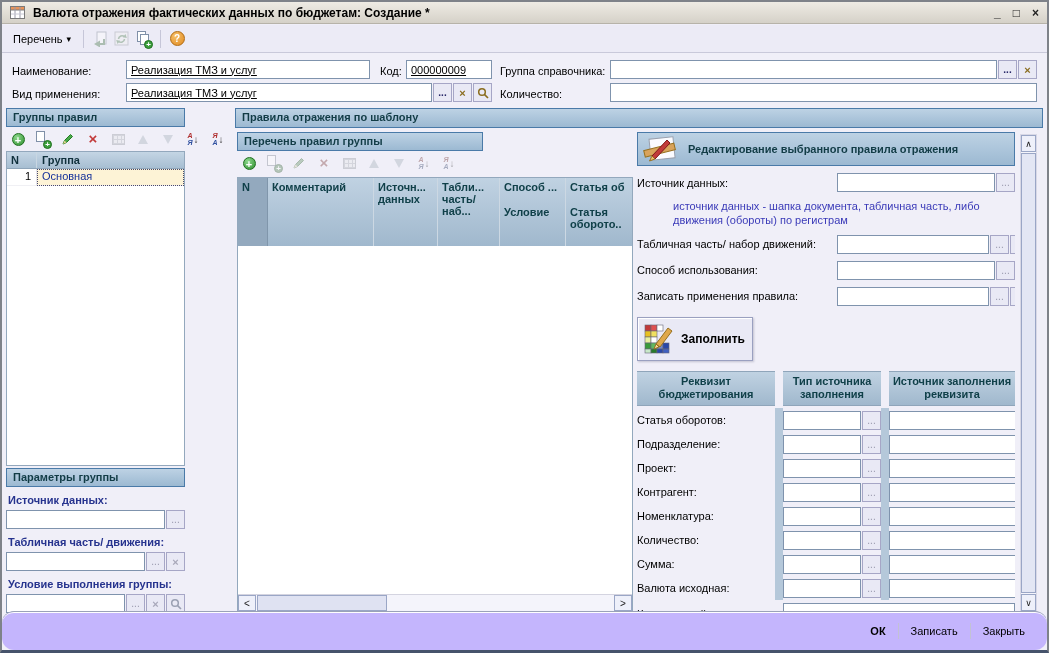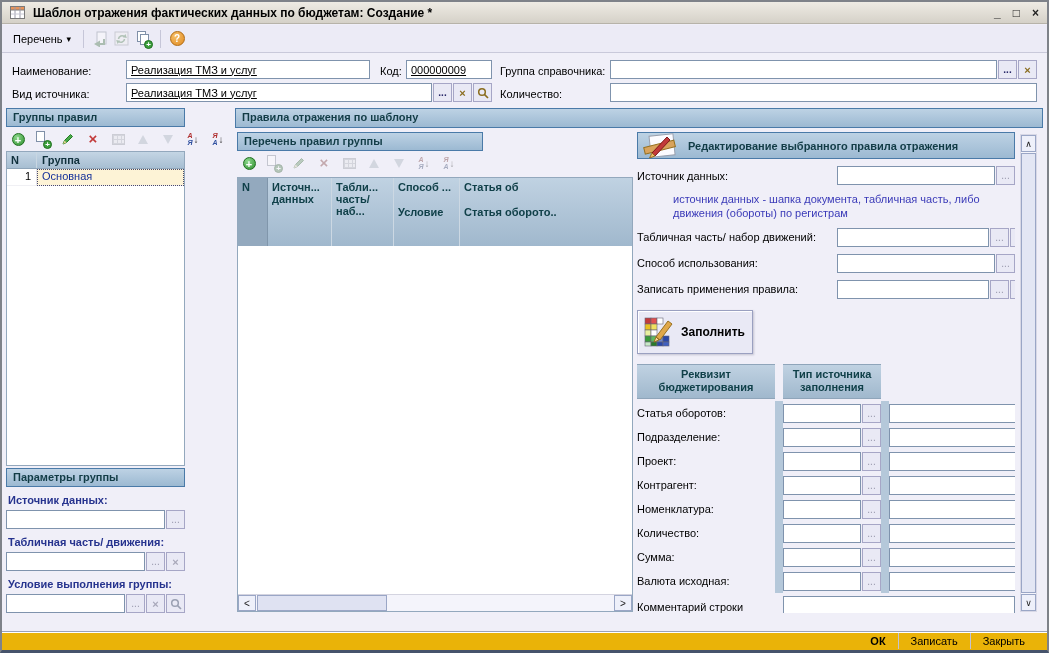--- a/index.html
+++ b/index.html
@@ -88,21 +88,21 @@
   .mh .sub{display:block;margin-top:13px;}
   .mt-body{flex:1;background:#fff;}
   .hscroll{height:17px;display:flex;border-top:1px solid #d4d4e0;background:#f4f4fb;flex:none;align-items:stretch;}
   .sbtn{width:18px;border:1px solid #9aa6c6;background:#eef0fa;display:flex;align-items:center;
     justify-content:center;font-size:10px;color:#222;flex:none;}
   .hthumb{width:130px;background:#dfe2f2;border:1px solid #9aa6c6;margin-left:1px;}
   .htrack{flex:1;}
   
   .editor{position:absolute;left:402px;right:28px;top:24px;bottom:0;overflow:hidden;}
   .ed-head{display:flex;align-items:center;gap:8px;border:1px solid #4a7aa8;
-    background:linear-gradient(#bdd2e4,#9cb9d2);height:27px;padding:0 8px 0 4px;
+    background:linear-gradient(#bdd2e4,#9cb9d2);height:34px;padding:0 8px 0 4px;
     font-weight:bold;color:#123c46;}
   .ed-row{display:flex;align-items:center;margin-top:7px;}
   .ed-label{width:200px;flex:none;}
   .ed-fld{flex:1;}
   .hint{color:#3a3ab8;margin:7px 0 0 36px;line-height:1.3;width:345px;}
   .fill-btn{margin-top:11px;width:116px;height:44px;display:flex;align-items:center;gap:5px;
     background:#e9e9f5;border:1px solid #9aa0c0;box-shadow:inset 1px 1px 0 #fff,1px 1px 2px rgba(60,60,90,.25);
     font-weight:bold;font-size:12px;padding:0 4px;}
   .attr{margin-top:10px;}
   .attr-head{display:grid;grid-template-columns:138px 8px 98px 8px 1fr;margin-bottom:2px;}
@@ -114,43 +114,43 @@
   .comment-row{display:grid;grid-template-columns:138px 8px 1fr;align-items:center;margin-top:3px;}
   .comment-row textarea{height:36px;resize:none;border:1px solid #7f93ad;font:inherit;font-size:11px;background:#fff;width:100%;}
   .cm-label{line-height:1.2;}
   
   .vscroll{position:absolute;right:6px;top:26px;bottom:1px;width:17px;display:flex;flex-direction:column;
     background:#f4f4fb;border:1px solid #d8d8e6;}
   .vbtn{height:17px;width:100%;border:1px solid #9aa6c6;background:#eef0fa;display:flex;
     align-items:center;justify-content:center;font-size:9px;color:#222;flex:none;}
   .vthumb{flex:1;background:#e3e6f4;border:1px solid #9aa6c6;margin:1px 0;}
   
-  .footer{position:absolute;left:0;right:0;bottom:0;height:19px;background:#eab308;
+  .footer{position:absolute;left:0;right:0;bottom:0;height:39px;background:#c4b5fd;
     border-top:1px solid #9aa2b8;box-shadow:inset 0 1px 0 #fff;
-    display:flex;align-items:center;justify-content:flex-end;padding:0 10px;}
+    display:flex;align-items:center;justify-content:flex-end;padding:0 10px;border-radius:12px;}
   .ft-btn{padding:4px 12px;white-space:nowrap;}
   .ft-ok{font-weight:bold;}
   .ft-sep{width:1px;height:16px;background:#c2c2d4;}
 </style>
 </head>
 <body>
 
 <div class="window">
 
   <div class="titlebar">
     <span class="ic">
       <svg width="15" height="13">
           <rect x="0.5" y="0.5" width="14" height="12" fill="#fff" stroke="#7a7a7a"></rect>
           <rect x="0.5" y="0.5" width="14" height="3.5" fill="#e8935a" stroke="#7a7a7a"></rect>
           <line x1="5" y1="1" x2="5" y2="12" stroke="#9a9aa8"></line>
           <line x1="10" y1="1" x2="10" y2="12" stroke="#9a9aa8"></line>
           <line x1="1" y1="8" x2="14" y2="8" stroke="#c8c8d4"></line>
         </svg>
     </span>
-    <span class="title-text">Шаблон отражения фактических данных по бюджетам: Создание *</span>
+    <span class="title-text">Валюта отражения фактических данных по бюджетам: Создание *</span>
     <span class="win-controls">
       <span>_</span>
       <span>□</span>
       <span>×</span>
     </span>
   </div>
 
   <div class="toolbar">
     <span class="tb-btn">
       <span>Перечень</span>
@@ -205,21 +205,21 @@
         <span class="lab">Группа справочника:</span>
       </div>
     <div class="fh-row" style="top:5px;left:608px;right:10px;">
       <span class="fld" style="width:100%;">
         <input value="" style="">
         <span class="fbtn b-dots">...</span>
         <span class="fbtn b-x">×</span>
       </span>
     </div>
     <div class="fh-row" style="top:29px;left:10px;">
-        <span class="lab">Вид источника:</span>
+        <span class="lab">Вид применения:</span>
       </div>
     <div class="fh-row" style="top:28px;left:124px;width:366px;">
       <span class="fld" style="width:100%;">
         <input value="Реализация ТМЗ и услуг" style="">
         <span class="fbtn b-dots">...</span>
         <span class="fbtn b-x">×</span>
         <span class="fbtn">
             <svg width="12" height="12">
               <circle cx="5" cy="5" r="3.3" fill="none" stroke="#8a6d1f" stroke-width="1.5"></circle>
               <line x1="7.6" y1="7.6" x2="11" y2="11" stroke="#8a6d1f" stroke-width="1.6"></line>
@@ -368,20 +368,21 @@
                 <i class="red">Я</i>
                 <i class="blue">А</i>
               </span>
               <span class="arr">↓</span>
             </span>
           </span>
       </div>
       <div class="list-table">
         <div class="mt-head">
           <span class="mh mh-n">N</span>
+          <span class="mh mh-c1">Комментарий</span>
           <span class="mh mh-c2">Источн... данных</span>
           <span class="mh mh-c3">Табли... часть/ наб...</span>
           <span class="mh mh-c4">
             <span>Способ ...</span>
             <span class="sub">Условие</span>
           </span>
           <span class="mh mh-c5">
             <span>Статья об</span>
             <span class="sub">Статья оборото..</span>
           </span>
@@ -468,20 +469,21 @@
         </span>
         <span>Заполнить</span>
       </div>
 
       <div class="attr">
         <div class="attr-head">
           <span class="ah">Реквизит бюджетирования</span>
           <span></span>
           <span class="ah">Тип источника заполнения</span>
           <span></span>
+          <span class="ah">Источник заполнения реквизита</span>
         </div>
 
         <div class="attr-row">
           <span class="ar-label">Статья оборотов:</span>
           <span class="stripe"></span>
           <span class="fld">
               <input style="">
               <span class="fbtn b-dots off">...</span>
             </span>
           <span class="stripe"></span>

